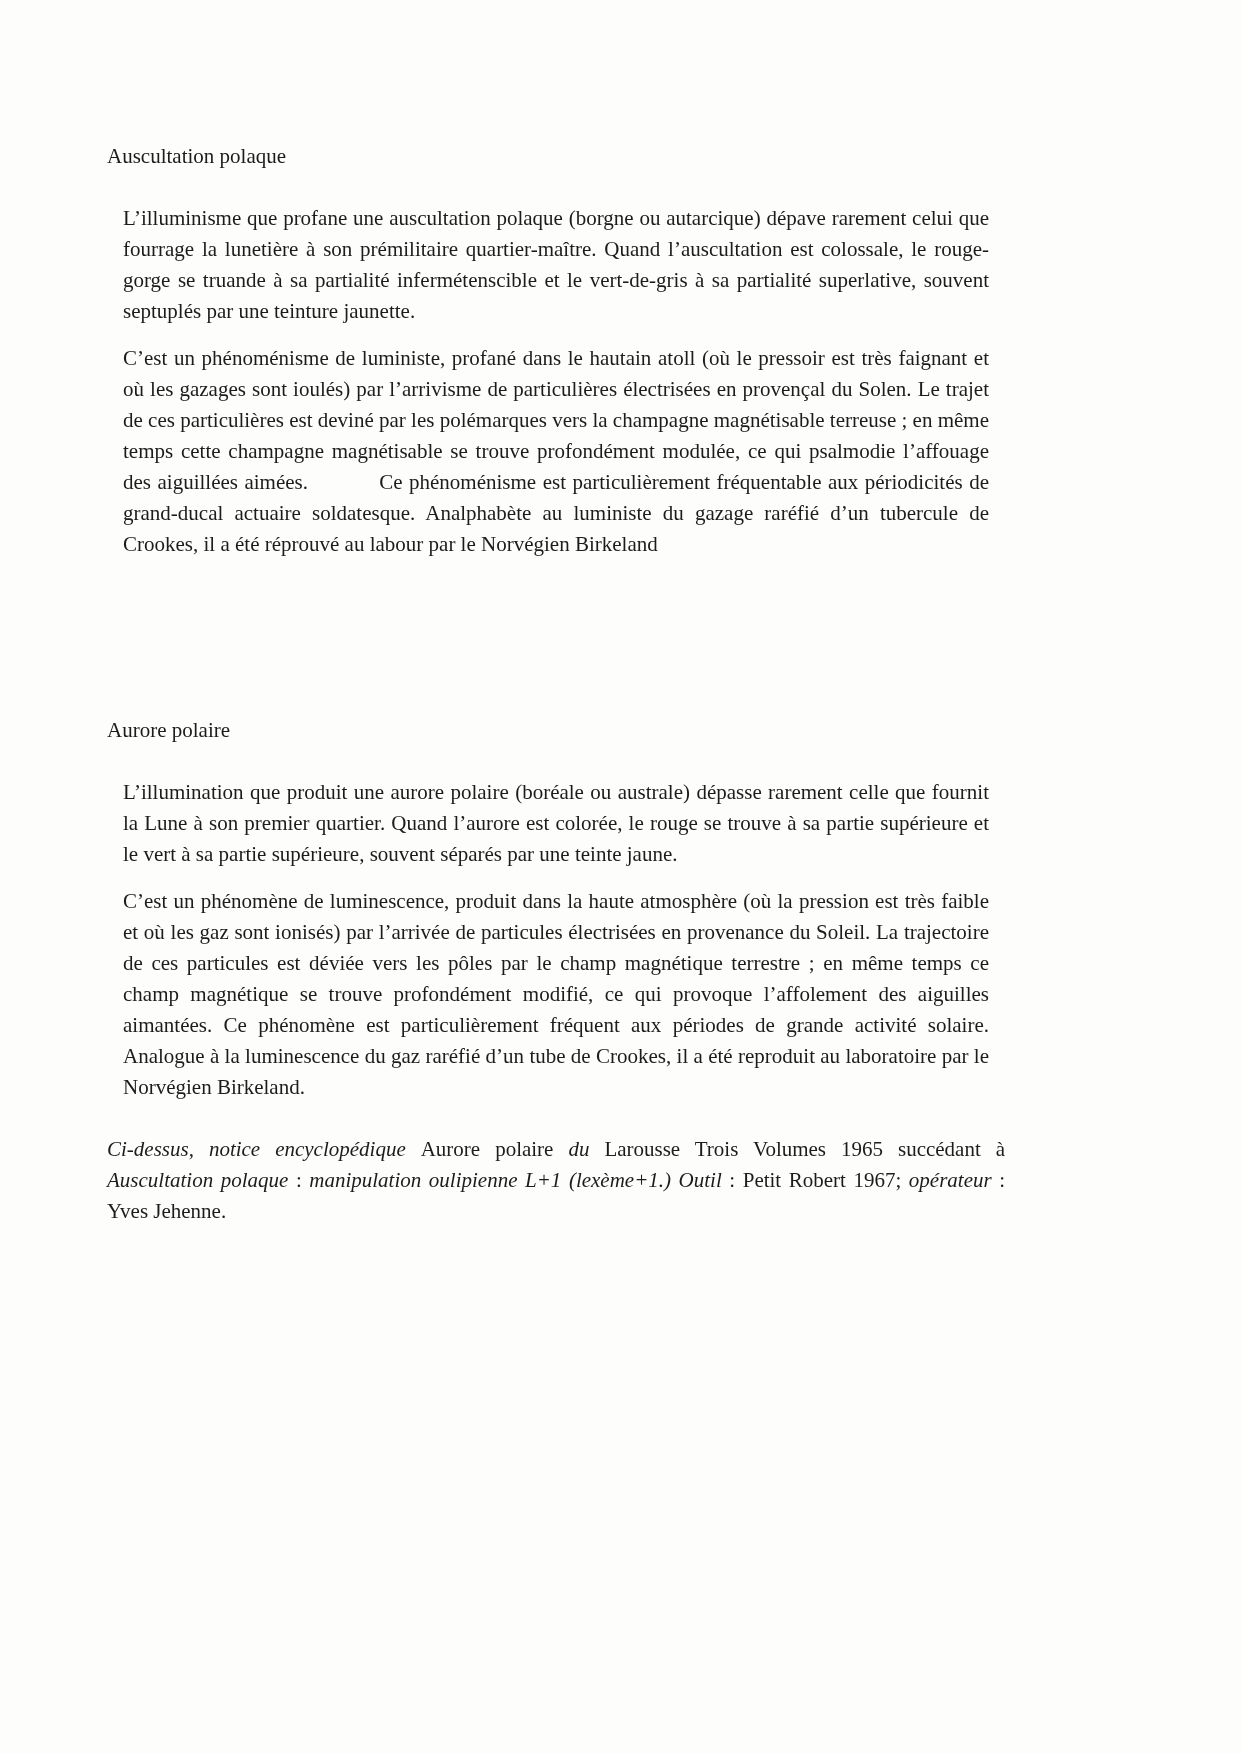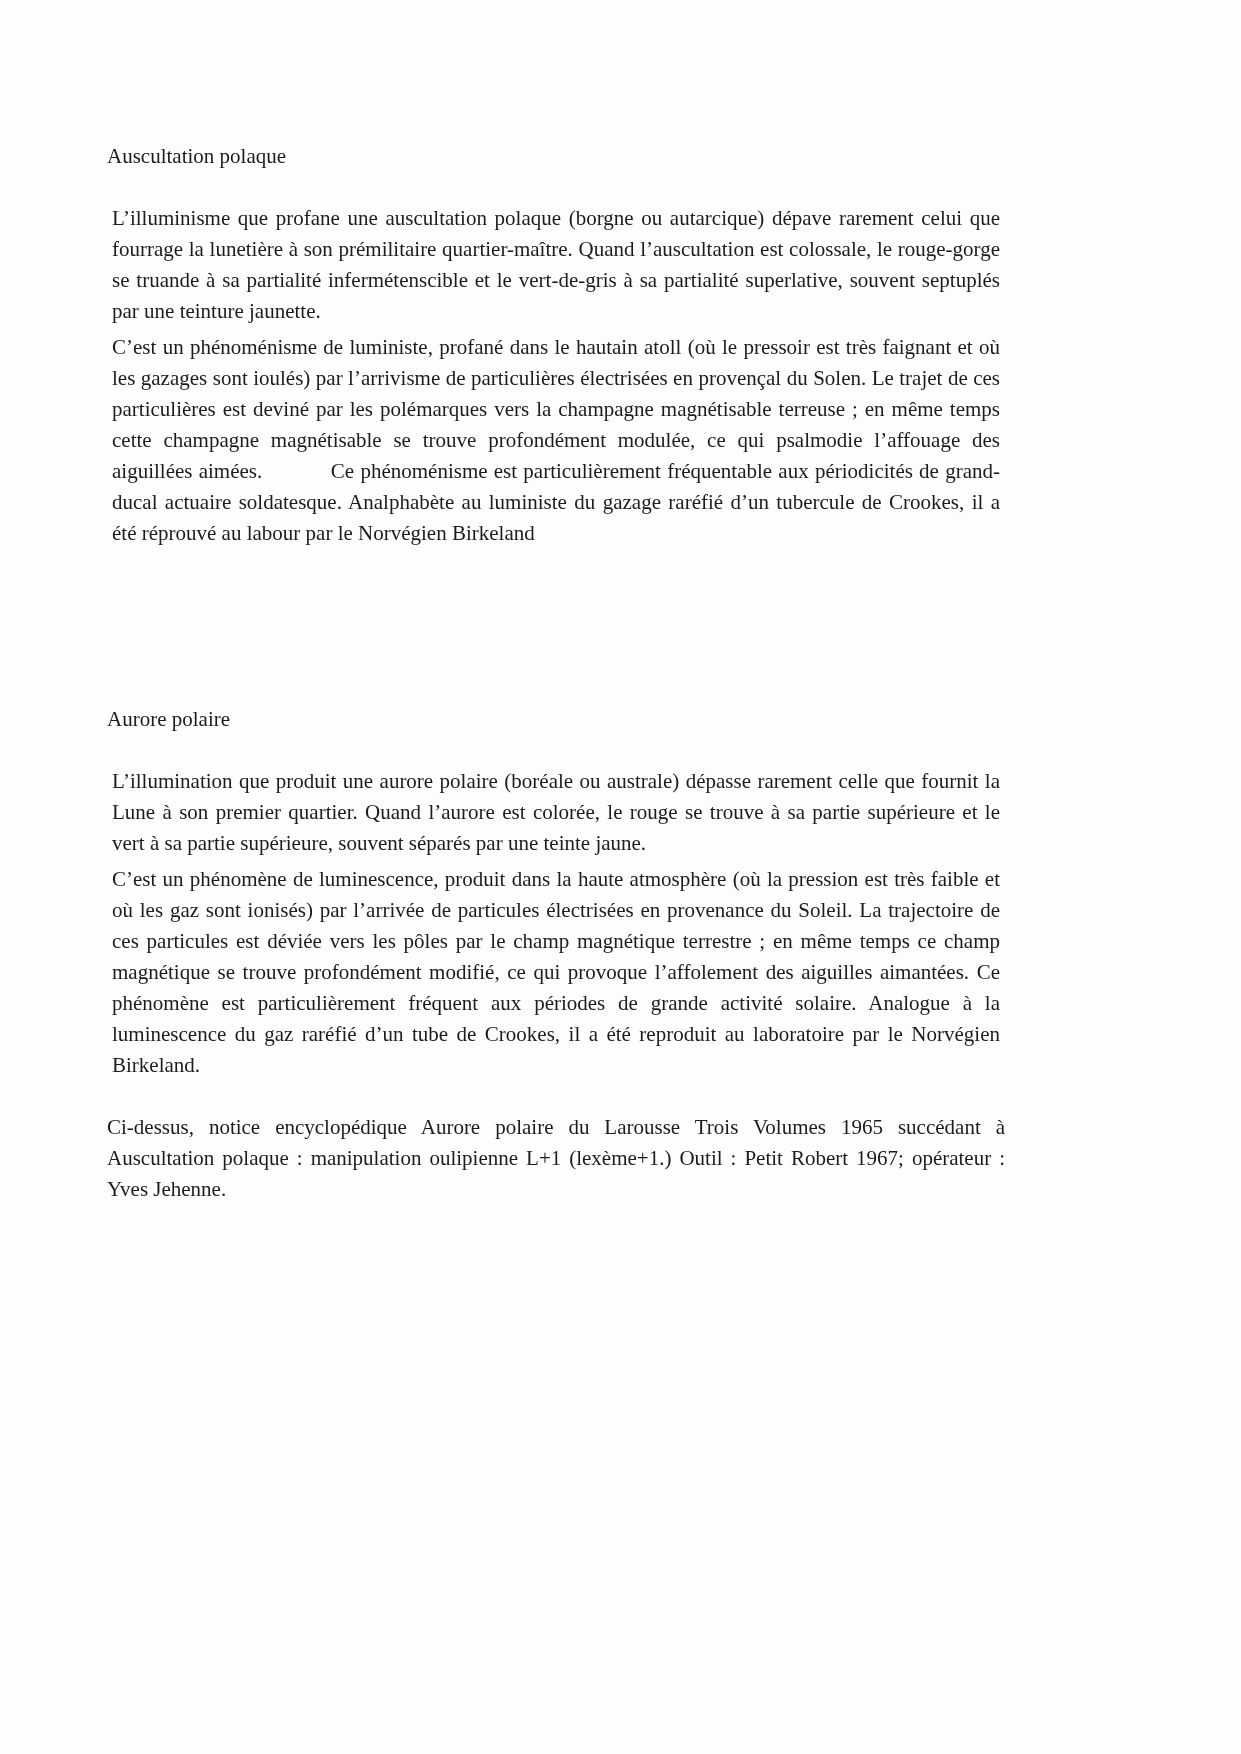--- a/index.html
+++ b/index.html
@@ -20,33 +20,33 @@
     box-sizing: border-box;
     padding: 141px 236px 0 107px;
   }
   .section-title {
     font-size: 21px;
     font-weight: 400;
     margin: 0 0 31px 0;
     line-height: 31px;
   }
   .para {
-    margin: 5px;
+    margin: 16px;
     text-align: justify;
     text-justify: inter-word;
     hyphens: none;
   }
   .section-2 {
     margin-top: 155px;
   }
   .note {
     margin: 31px 0 0 0;
     text-align: justify;
   }
-  .it { }
+  .it { font-style: italic; }
   .rm { font-style: normal; }
 </style>
 </head>
 <body>
 
 <div class="page">
 
   <section>
     <h2 class="section-title">Auscultation polaque</h2>
     <p class="para">L’illuminisme que profane une auscultation polaque (borgne ou autarcique) dépave rarement celui que fourrage la lunetière à son prémilitaire quartier-maître. Quand l’auscultation est colossale, le rouge-gorge se truande à sa partialité infermétenscible et le vert-de-gris à sa partialité superlative, souvent septuplés par une teinture jaunette.</p>

